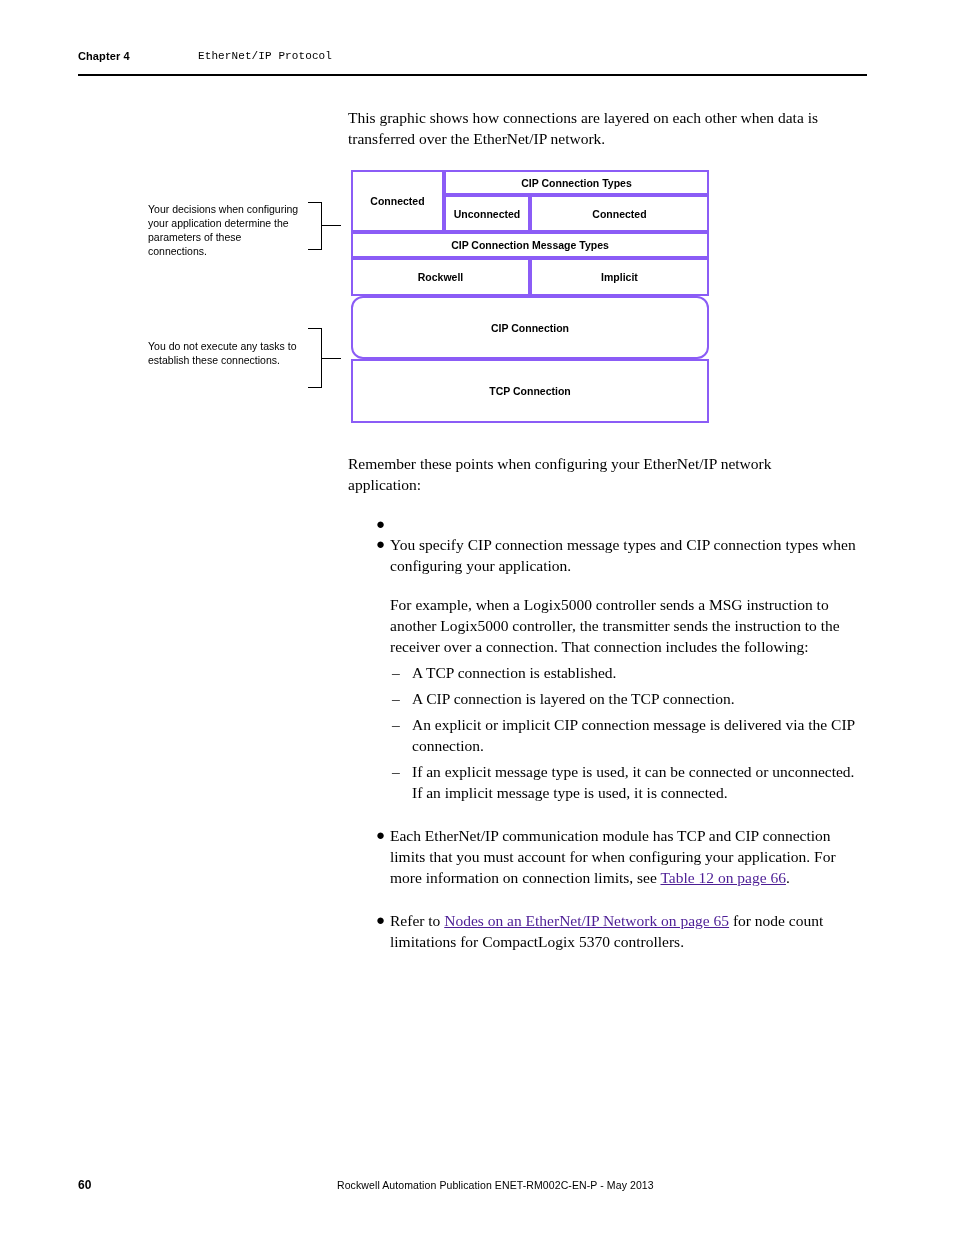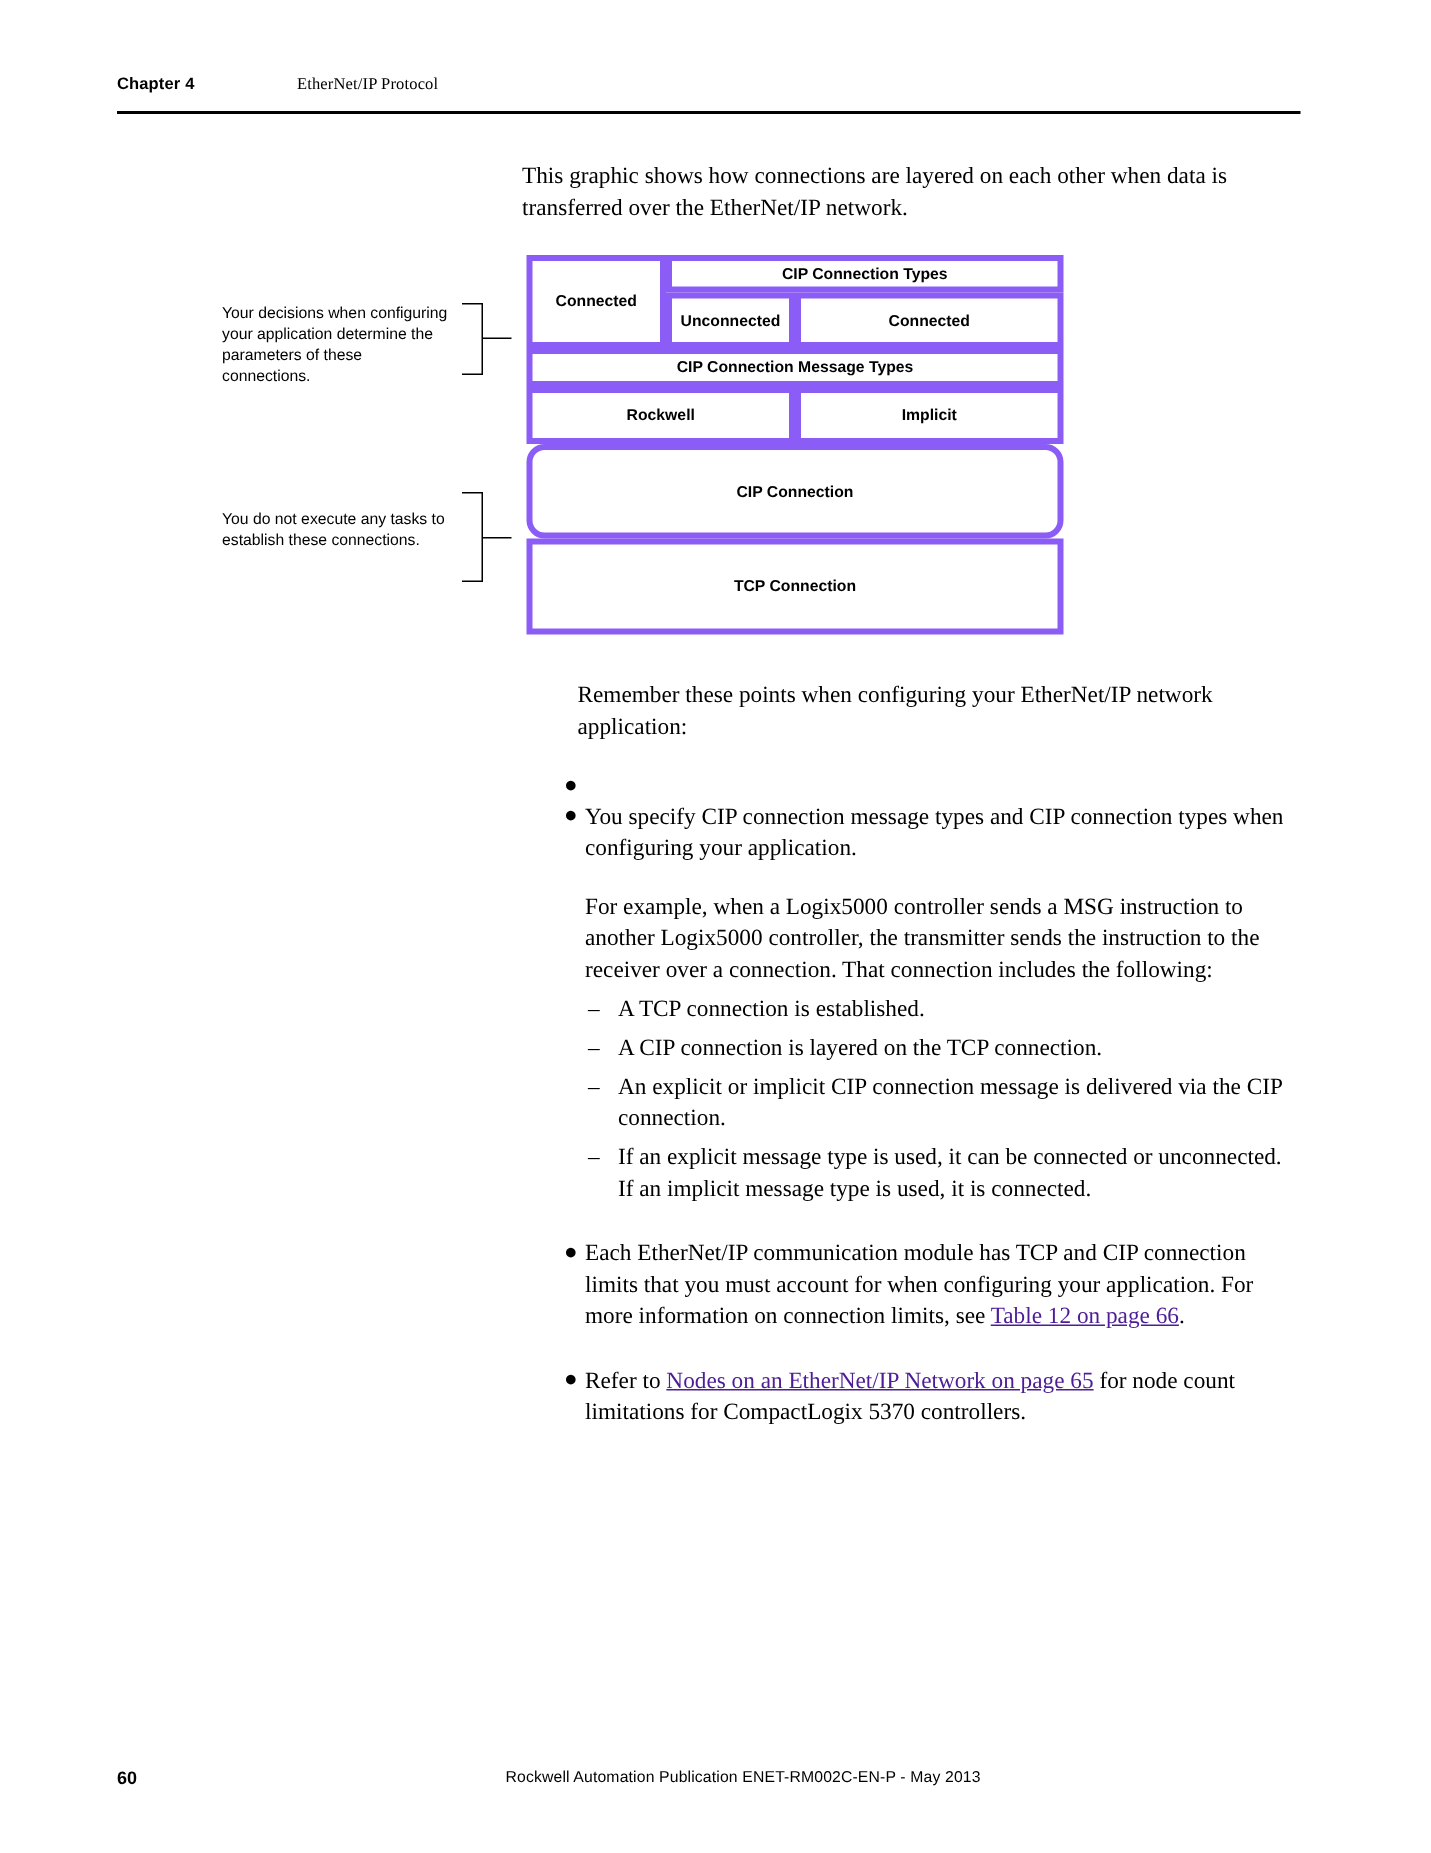--- a/index.html
+++ b/index.html
@@ -38,21 +38,21 @@
     top: 0;
     font-family: "Liberation Sans", sans-serif;
     font-weight: bold;
     font-size: 11px;
     letter-spacing: 0.1px;
   }
   .header-title {
     position: absolute;
     left: 72px;
     top: 0;
-    font-family: Liberation Serif, serif;
+    font-family: Liberation Mono, monospace;
     font-size: 11px;
     letter-spacing: 0.1px;
     padding-left: 48px;
   }
 
   
   .intro-para {
     position: absolute;
     left: 348px;
     top: 107px;
@@ -65,21 +65,21 @@
   .diagram {
     position: absolute;
     left: 351px;
     top: 170px;
     width: 358px;
     height: 253px;
   }
   .dbox {
     position: absolute;
     box-sizing: border-box;
-    border: 4px solid #8b5cf6;
+    border: 2px solid #8b5cf6;
     font-family: "Liberation Sans", sans-serif;
     font-weight: bold;
     font-size: 10.5px;
     display: flex;
     align-items: center;
     justify-content: center;
     text-align: center;
   }
   
   .b-cct-header {
@@ -193,21 +193,20 @@
   
   .para {
     position: absolute;
     font-size: 15.5px;
     line-height: 21px;
   }
   .p-remember {
     left: 348px;
     top: 453px;
     width: 470px;
-    margin-left: 37px;
   }
 
   .bullet-list {
     position: absolute;
     left: 348px;
     top: 514px;
     width: 520px;
   }
   .bullet-item {
     position: relative;

